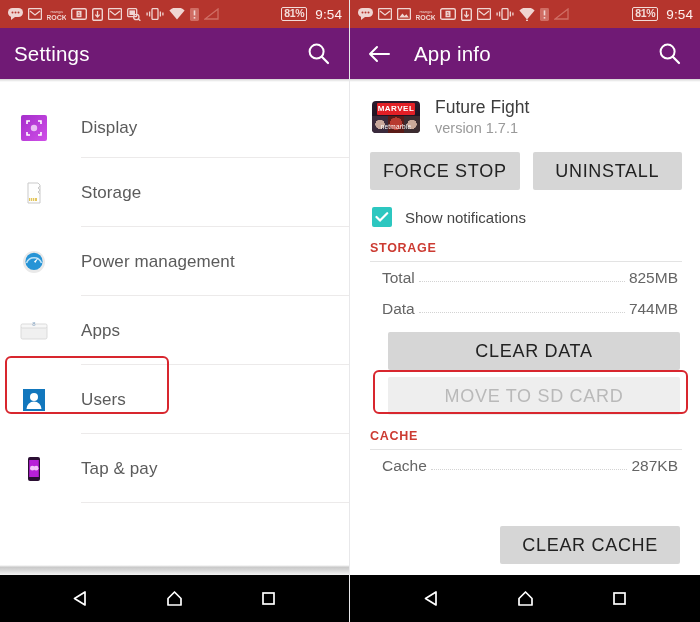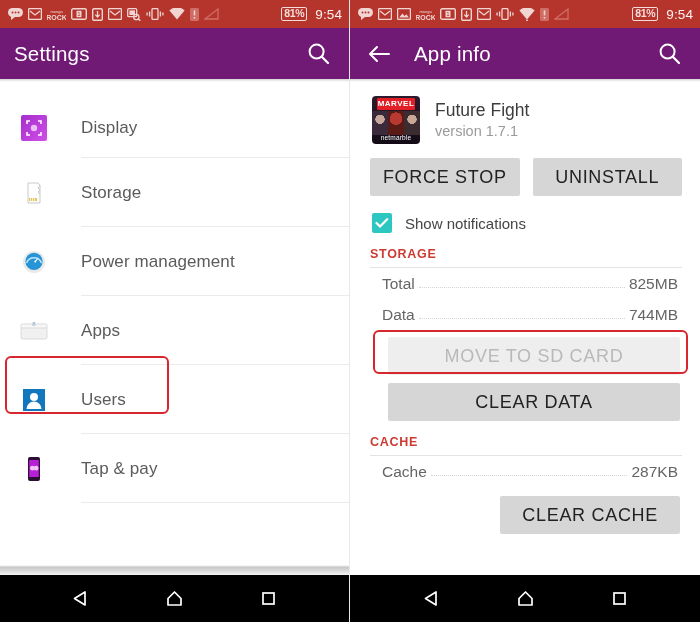--- a/index.html
+++ b/index.html
@@ -47,21 +47,21 @@
                   background:#eceaea; }
   .row.first { height:60px;margin-top:16px; }
   .hilite { position:absolute; border:2.2px solid #d8262e; border-radius:6px;
             pointer-events:none; }
   .sidebar-bottombar { height:10px; flex:0 0 10px;
      background:linear-gradient(to bottom,#fff 0%,#c9c9c9 22%,#d8d8d8 55%,#f4f4f4 100%); }
 
   
   .content { flex:1 1 auto; padding:0 16px; background:#fff; overflow:hidden; }
   .apphead { display:flex; align-items:center; padding:14px 0 8px 6px; }
-  .appicon { width:48px; height:48px; border-radius:4px; margin-right:15px;
+  .appicon { width:48px; height:32px; border-radius:4px; margin-right:15px;
              position:relative; overflow:hidden; flex:0 0 48px;
              background:linear-gradient(#2b1b2e,#120b16); }
   .appicon .mv { position:absolute; top:2px; left:5px; right:5px; height:12px;
                  background:#e21f26; border-radius:1px; color:#fff; font-size:8px;
                  font-weight:bold; text-align:center; line-height:12px;
                  letter-spacing:.5px; }
   .appicon .faces { position:absolute; top:15px; left:0; right:0; height:24px;
                     display:flex; }
   .appicon .faces i { flex:1; display:block; }
   .appicon .f1 { background:radial-gradient(circle at 50% 35%, #c9a89c 0 26%, #3a2a3c 27%); }
@@ -94,21 +94,21 @@
   .statline .k { font-size:15.5px; color:#656565; }
   .statline .dots { flex:1 1 auto; border-bottom:1.5px dotted #d3d3d3;
                     margin:0 4px 5px; }
   .statline .v { font-size:15.5px; color:#656565; }
 
   .btnblock { padding:8px 4px 0 22px; }
   .btnblock.sd { position:relative; padding:7px 4px 0 22px; }
   .sdhilite { position:absolute; left:7px; right:-4px; top:0px; height:44px;
               border:2.2px solid #d8262e; border-radius:6px; pointer-events:none; }
   .cachebtnrow { display:flex; justify-content:flex-end; padding:9px 4px 0 0; }
-  .cachebtnrow .mbtn { flex:0 0 auto; padding:8px 22px; }
+  .cachebtnrow .mbtn { flex:0 0 auto; padding:8px 22px;margin-top:36px; }
 
   
   .navbar { height:47px; background:#000; display:flex; align-items:center;
             justify-content:space-around; flex:0 0 47px; padding:0 34px; }
   .navbar .nav { width:40px; height:40px; display:flex; align-items:center;
                  justify-content:center; }
 </style>
 </head>
 <body>
 
@@ -451,27 +451,27 @@
         <span class="k">Total</span>
         <span class="dots"></span>
         <span class="v">825MB</span>
       </div>
       <div class="statline">
         <span class="k">Data</span>
         <span class="dots"></span>
         <span class="v">744MB</span>
       </div>
 
+      <div class="btnblock">
+        <button class="mbtn wide">CLEAR DATA</button>
+      </div>
+
       <div class="btnblock sd">
         <button class="mbtn wide disabled">MOVE TO SD CARD</button>
         <span class="sdhilite"></span>
-      </div>
-
-      <div class="btnblock">
-        <button class="mbtn wide">CLEAR DATA</button>
       </div>
 
       <div class="sectionhdr" style="padding-top:14px;">CACHE</div>
       <div class="hrule"></div>
 
       <div class="statline">
         <span class="k">Cache</span>
         <span class="dots"></span>
         <span class="v">287KB</span>
       </div>

